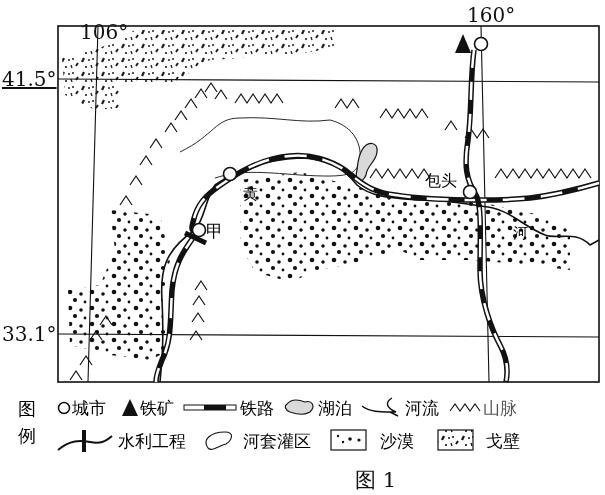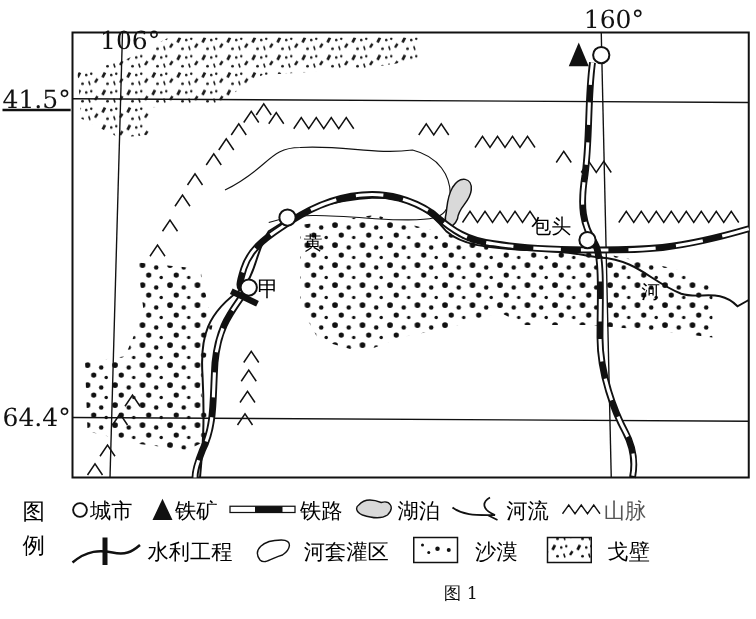--- a/index.html
+++ b/index.html
@@ -1,29 +1,29 @@
 <!DOCTYPE html>
 <html><head>
 <meta charset="utf-8">
 <style>
   html, body { margin: 0; padding: 0; background: #ffffff; }
   body { width: 605px; height: 495px; position: relative; overflow: hidden;
          font-family: "DejaVu Serif", "Liberation Serif", serif; color: #111; }
   .label { position: absolute; font-size: 20px; line-height: 1; }
   .map { position: absolute; left: 0; top: 0; }
   .legend-text { font-family: "DejaVu Sans", "Liberation Sans", sans-serif; font-size: 17px; }
-  .fig-caption { position: absolute; left: 355px; top: 466px; font-size: 14px; }
+  .fig-caption { position: absolute; left: 355px; top: 466px; font-size: 21px; }
 </style>
 </head>
 <body>
 
 <div class="label" style="left:62px;top:22px;margin-left:18px;">106°</div>
 <div class="label" style="left:467px;top:5px;">160°</div>
 <div class="label" style="left:2px;top:69px;text-decoration:underline;">41.5°</div>
-<div class="label" style="left:2px;top:324px;">64.4°</div>
+<div class="label" style="left:2px;top:324px;">33.1°</div>
 
 <svg class="map" width="605" height="495" viewBox="0 0 605 495">
   <defs>
     <pattern id="desertPat" width="22" height="16" patternUnits="userSpaceOnUse">
       <circle cx="4" cy="4" r="2.3" fill="#111"></circle>
       <circle cx="15" cy="6" r="1.8" fill="#111"></circle>
       <circle cx="9" cy="12" r="2.1" fill="#111"></circle>
       <circle cx="19" cy="14" r="1.4" fill="#111"></circle>
     </pattern>
     <pattern id="gobiPat" width="20" height="14" patternUnits="userSpaceOnUse">

